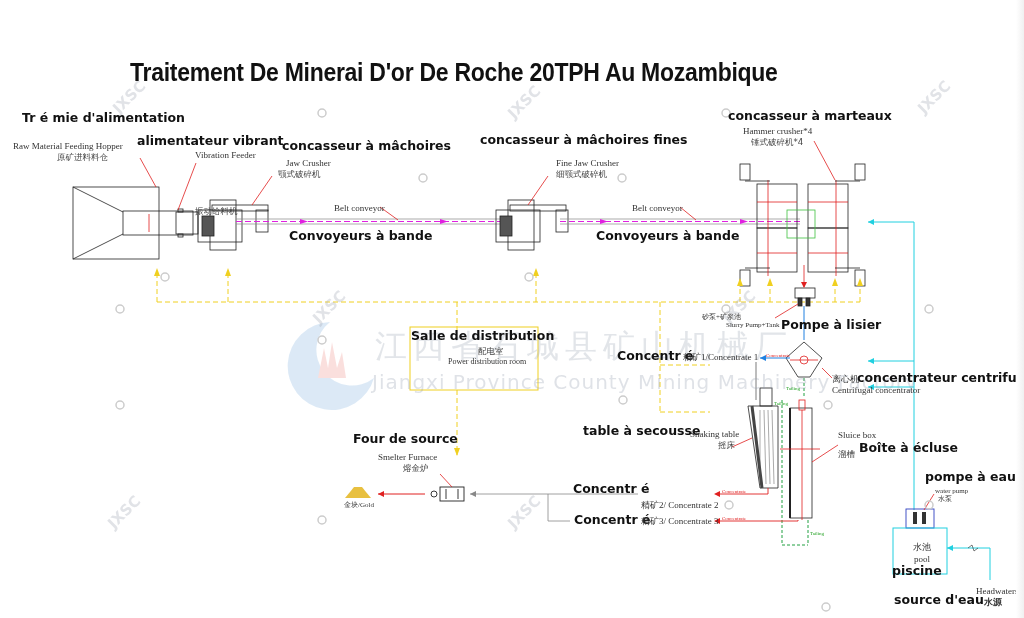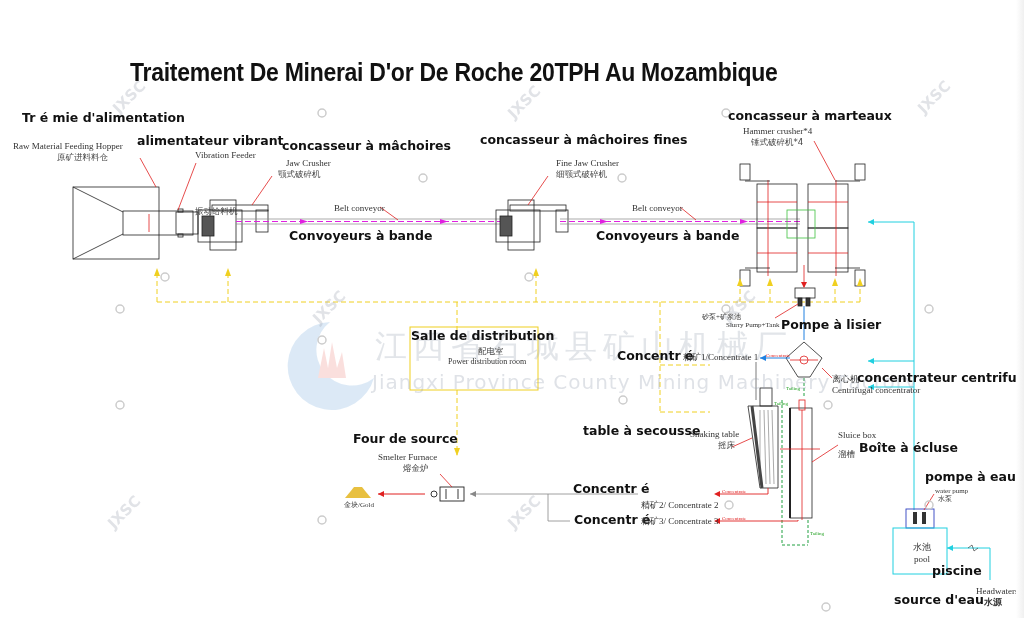--- a/index.html
+++ b/index.html
@@ -324,18 +324,18 @@
 <div class="abs fr" style="left:574px; top:514px;">Concentr é</div>
 <div class="abs en" style="left:641px; top:517px;">精矿3/ Concentrate 3</div>
 <div class="abs tiny-red" style="left:722px; top:516px;">Concentrate</div>
 <div class="abs tiny-green" style="left:810px; top:531px;">Tailing</div>
 
 <div class="abs fr" style="left:925px; top:471px;">pompe à eau</div>
 <div class="abs en-xs" style="left:935px; top:488px;">water pump</div>
 <div class="abs en-xs" style="left:938px; top:496px;">水泵</div>
 <div class="abs en" style="left:913px; top:543px;">水池</div>
 <div class="abs en" style="left:914px; top:555px;">pool</div>
-<div class="abs fr" style="left:932px; top:565px;text-align:center;">piscine</div>
+<div class="abs fr" style="left:892px; top:565px;text-align:center;">piscine</div>
 <div class="abs en" style="left:976px; top:587px;">Headwaters</div>
 <div class="abs en" style="left:984px; top:598px;font-weight:bold;">水源</div>
 <div class="abs fr" style="left:894px; top:594px;">source d'eau</div>
 
 <div class="right-edge"></div>
 
 </body></html>

